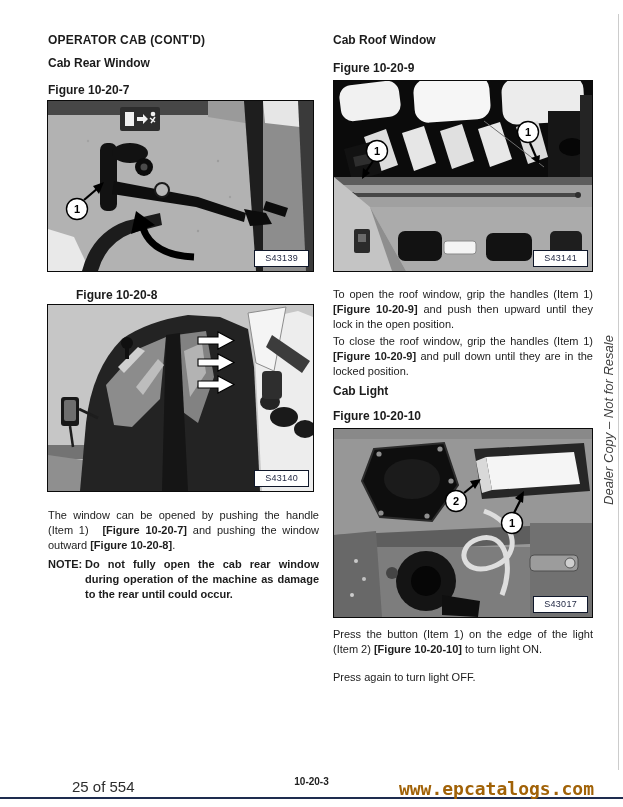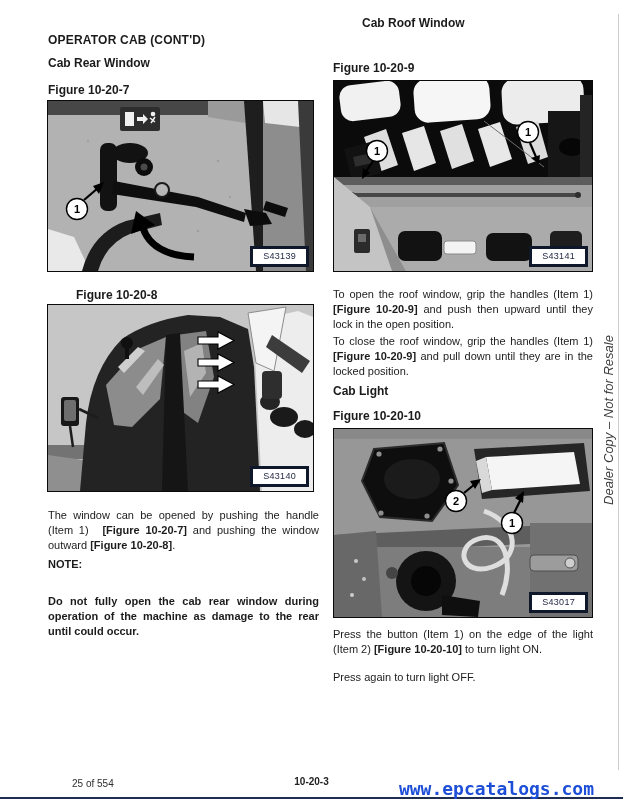--- a/index.html
+++ b/index.html
@@ -5,35 +5,35 @@
   html,body{margin:0;padding:0;background:#ffffff;}
   .page{position:relative;width:623px;height:807px;background:#ffffff;
         font-family:"Liberation Sans",sans-serif;color:#1b1b1b;overflow:hidden;}
   .abs{position:absolute;text-align:right;}
   .h-main{font-size:12px;font-weight:bold;letter-spacing:.2px;}
   .h-sec{font-size:12px;font-weight:bold;}
   .figcap{font-size:12px;font-weight:bold;}
   .para{font-size:11px;line-height:15px;text-align:justify;color:#1c1c1c;}
   .figure{position:absolute;border:1px solid #0a0a0a;background:#b0b0b0;box-sizing:content-box;}
   .figure svg{display:block;}
-  .figlabel{position:absolute;right:4px;bottom:4px;background:#ffffff;border:3px solid #0f172a;
+  .figlabel{position:absolute;right:4px;bottom:4px;background:#ffffff;border:1px solid #0f172a;
             font-size:9px;line-height:11px;padding:2px 10px;color:#1d2440;letter-spacing:.3px;}
-  .note{display:flex;font-weight:bold;flex-direction:column;}
+  .note{display:flex;font-weight:bold;}
   .note .lbl{width:37px;flex:0 0 37px;}
   .note .txt{flex:1;text-align:justify;}
   .callout-num{font:bold 11px "Liberation Sans",sans-serif;fill:#000;text-anchor:middle;}
   .sidebar-vert{position:absolute;left:601px;top:546px;width:252px;
                 transform:rotate(-90deg);transform-origin:0 0;
                 font-size:13px;font-style:italic;color:#3d3d3d;text-align:center;white-space:nowrap;}
   .edge-line{position:absolute;left:618px;top:14px;width:1px;height:756px;background:#cccccc;}
-  .footer-small{font-size:10px;color:#2e2e2e;}
+  .footer-small{font-size:15px;color:#2e2e2e;}
   .footer-bold{font-size:10px;font-weight:bold;color:#222222;}
   .watermark{position:absolute;right:29px;top:778px;
              font-family:"DejaVu Sans Mono","Liberation Mono",monospace;
-             font-weight:bold;font-size:18px;letter-spacing:0px;color:#1d4ed8;z-index:5;}
+             font-weight:bold;font-size:18px;letter-spacing:0px;color:#a16207;z-index:5;}
   .navy-rule{position:absolute;left:0;top:797px;width:623px;height:2px;background:#1e2c4f;}
 </style>
 </head>
 <body>
 
 <div class="page">
 
   <div class="abs h-main" style="left:48px;top:33px;">OPERATOR CAB (CONT'D)</div>
 
   <div class="abs h-sec" style="left:48px;top:56px;">Cab Rear Window</div>
@@ -132,21 +132,21 @@
     <div class="figlabel">S43140</div>
   </div>
 
   <div class="abs para" style="left:48px;top:508px;width:271px;"><span>The window can be opened by pushing the handle (Item 1) </span><span style="font-weight: bold; margin-left: 8px;">[Figure 10-20-7]</span><span> and pushing the window outward </span><span style="font-weight: bold;">[Figure 10-20-8]</span><span>.</span></div>
 
   <div class="abs para note" style="left:48px;top:557px;width:271px;">
     <span class="lbl">NOTE:</span>
     <span class="txt">Do not fully open the cab rear window during operation of the machine as damage to the rear until could occur.</span>
   </div>
 
-  <div class="abs h-sec" style="left:333px;top:16px;margin-left:29px;">Cab Roof Window</div>
+  <div class="abs h-sec" style="left:333px;top:33px;">Cab Roof Window</div>
 
   <div class="abs figcap" style="left:333px;top:61px;">Figure 10-20-9</div>
 
   <div class="figure" style="left:333px;top:80px;width:258px;height:190px;background:#0b0b0b;">
     <svg viewBox="0 0 258 190" width="258" height="190">
       <g>
         <rect x="0" y="0" width="258" height="100" fill="#0b0b0b"></rect>
         <rect x="6" y="2" width="60" height="36" rx="12" fill="#f1f1f1" transform="rotate(-7 36 20)"></rect>
         <rect x="80" y="-4" width="76" height="44" rx="14" fill="#f6f6f6" transform="rotate(-4 118 18)"></rect>
         <rect x="168" y="-4" width="82" height="46" rx="14" fill="#ececec" transform="rotate(-3 209 19)"></rect>

